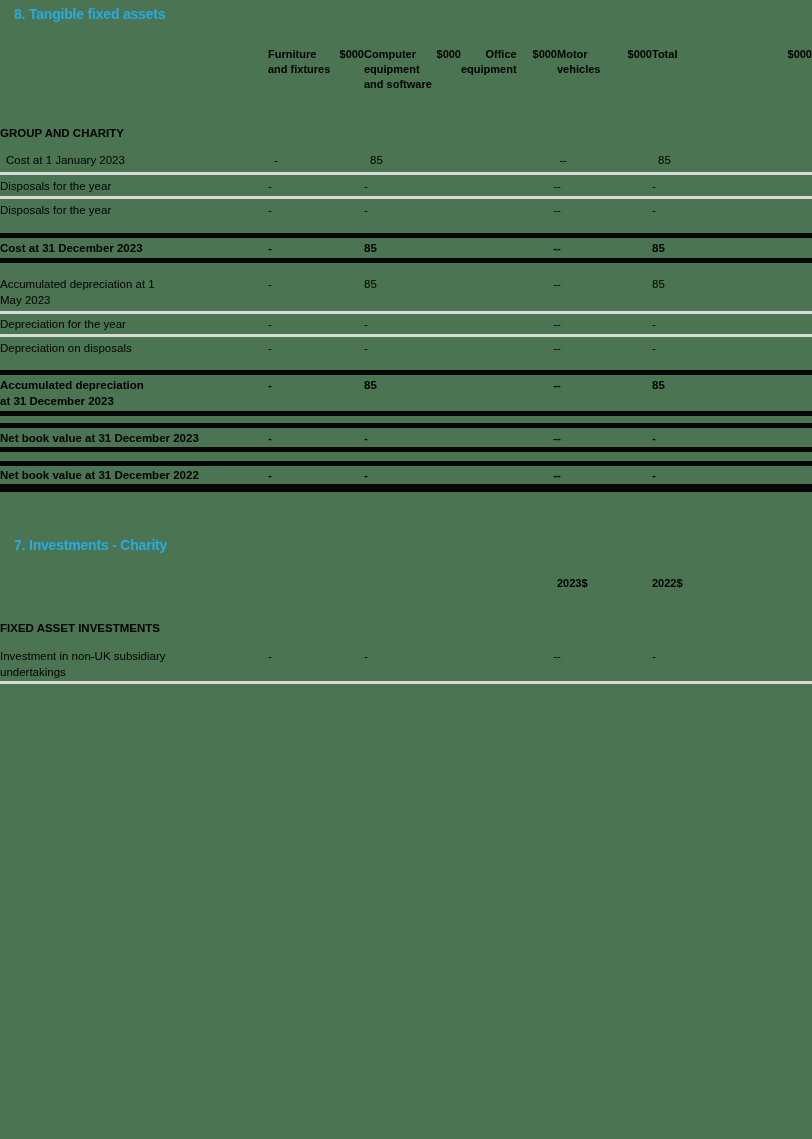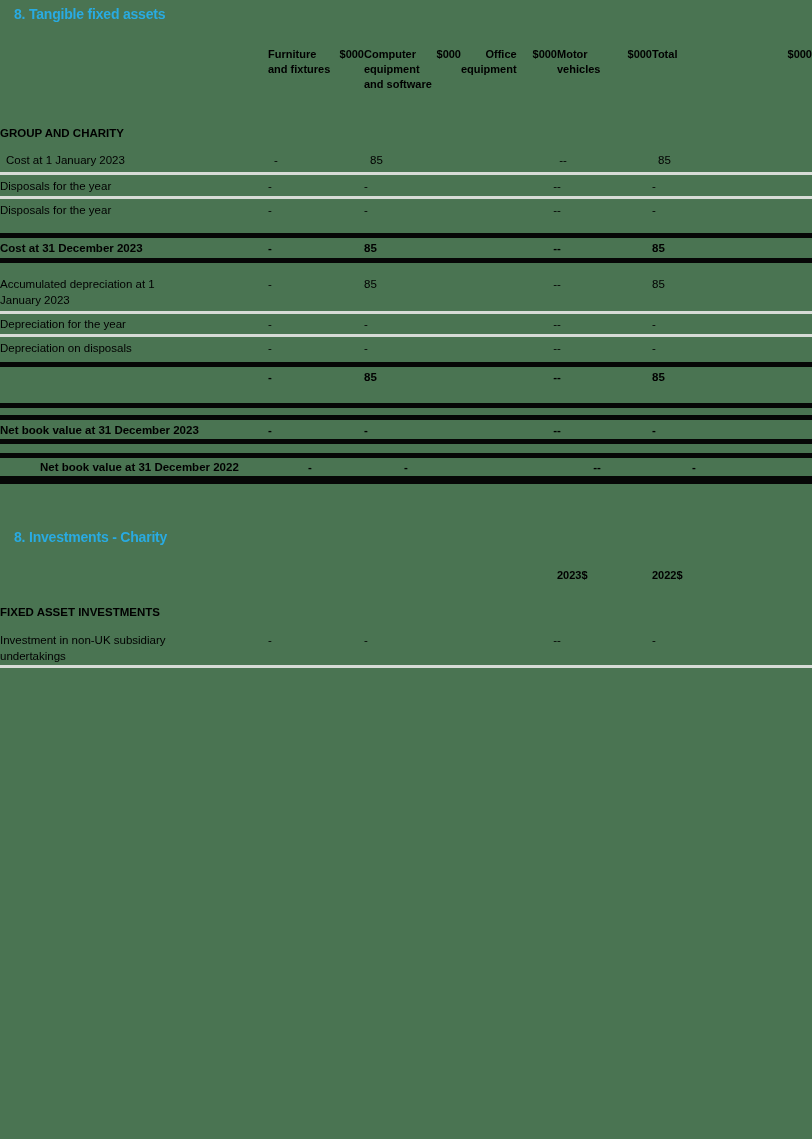--- a/index.html
+++ b/index.html
@@ -72,24 +72,24 @@
   .rule-light  { height: 3px; background: #d7dbd6; }
   .rule-black  { height: 5px; background: #060606; }
   .rule-xthick { height: 8px; background: #060606; }
 
   
   .mt-group   { margin-top: 20px; }
   .mt-r11 { margin-top: 11px; padding-left: 6px; }
   .mt-r4  { margin-top: 4px; }
   .mt-r3  { margin-top: 3px; }
   .mt-r2  { margin-top: 2px; }
-  .mt-r1  { margin-top: 1px; padding-left: 40px; }
+  .mt-r1  { margin-top: 1px; }
   .mt-r15 { margin-top: 15px; }
   .mt-r13 { margin-top: 13px; }
-  .mt-r14 { margin-top: 6px; }
+  .mt-r14 { margin-top: 14px; }
   .mt-r12 { margin-top: 12px; }
   .mt-r7  { margin-top: 7px; }
   .mt-r9  { margin-top: 9px; }
   .twoline { min-height: 32px; }
 </style>
 </head>
 <body>
 
 <div class="page">
 
@@ -168,21 +168,21 @@
       <span class="v c4">85</span>
       <span class="v c5">-</span>
       <span class="v c6">-</span>
       <span class="v c7">85</span>
     </div>
 
     <div class="rule rule-black mt-r2"></div>
 
     <div class="trow twoline mt-r13">
       <span class="lbl">Accumulated depreciation at 1
-January 2023</span>
+May 2023</span>
       <span class="v c3">-</span>
       <span class="v c4">85</span>
       <span class="v c5">-</span>
       <span class="v c6">-</span>
       <span class="v c7">85</span>
     </div>
 
     <div class="rule rule-light mt-r3"></div>
 
     <div class="trow mt-r2">
@@ -201,20 +201,22 @@
       <span class="v c3">-</span>
       <span class="v c4">-</span>
       <span class="v c5">-</span>
       <span class="v c6">-</span>
       <span class="v c7">-</span>
     </div>
 
     <div class="rule rule-black mt-r14"></div>
 
     <div class="trow bold twoline mt-r2">
+      <span class="lbl">Accumulated depreciation
+at 31 December 2023</span>
       <span class="v c3">-</span>
       <span class="v c4">85</span>
       <span class="v c5">-</span>
       <span class="v c6">-</span>
       <span class="v c7">85</span>
     </div>
 
     <div class="rule rule-black mt-r2"></div>
     <div class="rule rule-black mt-r7"></div>
 
@@ -235,21 +237,21 @@
       <span class="v c3">-</span>
       <span class="v c4">-</span>
       <span class="v c5">-</span>
       <span class="v c6">-</span>
       <span class="v c7">-</span>
     </div>
 
     <div class="rule rule-xthick mt-r1"></div>
   </div>
 
-  <h1 class="heading h9">8. Investments - Charity</h1>
+  <h1 class="heading h9">7. Investments - Charity</h1>
 
   <div>
 
     <div class="trow t9-header">
       <div class="ycell c6">
         <span>2023</span>
         <span>$</span>
       </div>
       <div class="ycell c7">
         <span>2022</span>

